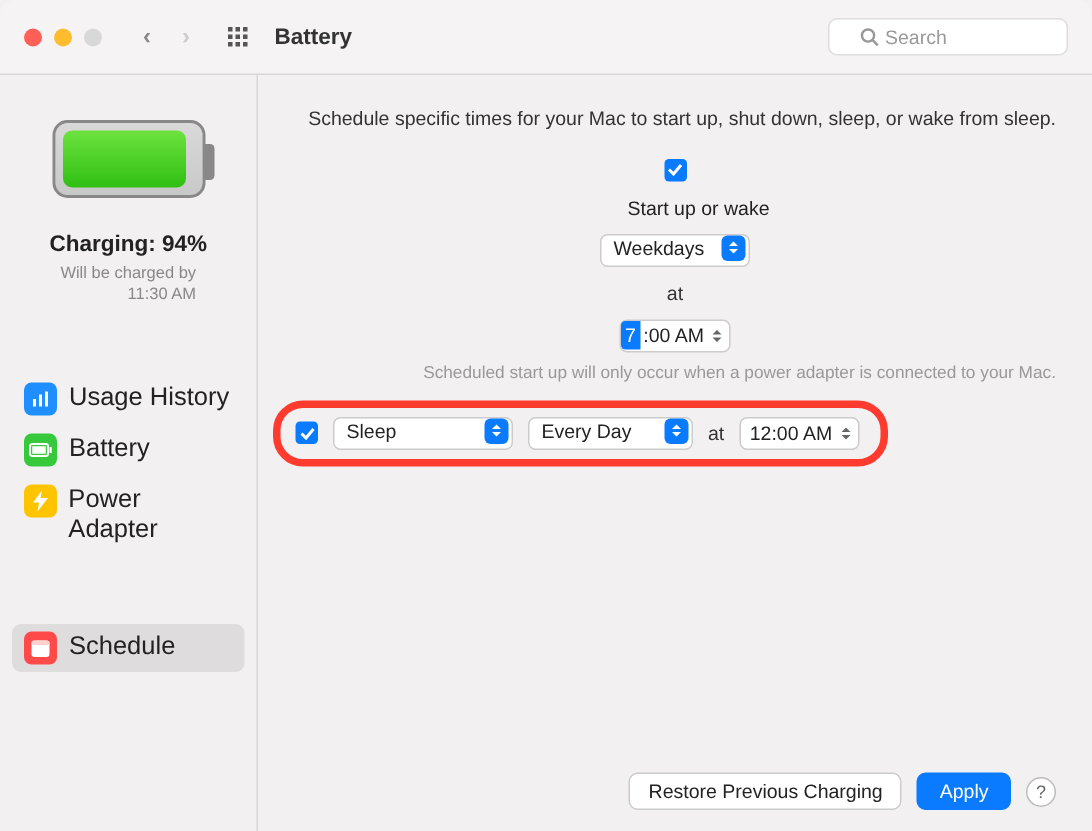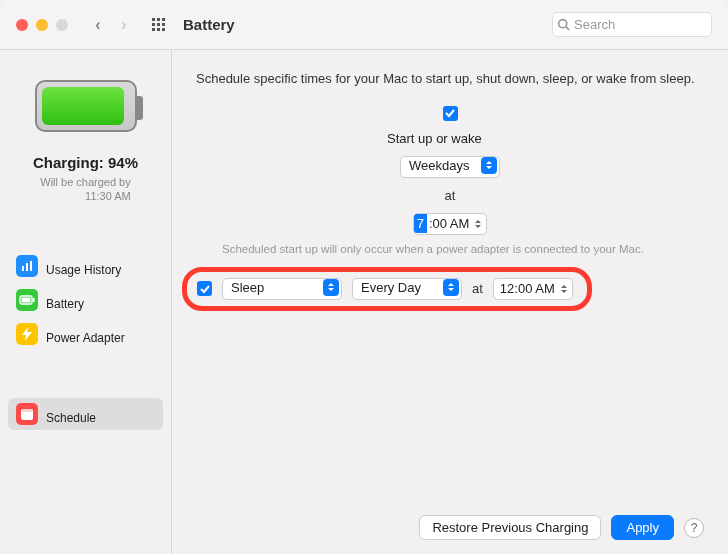--- a/index.html
+++ b/index.html
@@ -27,49 +27,49 @@
   .dot.red{background:#ff5f57;} .dot.yellow{background:#febc2e;} .dot.gray{background:#d8d8d8;}
   .navbtns { display:flex; gap:2px; margin-right:8px;}
   .navbtn { width:24px;height:24px;display:flex;align-items:center;justify-content:center;color:#888;font-size:16px;font-weight:600;}
   .apps-icon { display:grid; grid-template-columns:repeat(3,3px); grid-auto-rows:3px; gap:2px; margin-right:10px;}
   .apps-icon span { background:#555; width:3px;height:3px;}
   .title { font-weight:700; font-size:15px; color:#333;}
   .spacer { flex:1; }
   .search {
     display:flex; align-items:center;
     border:1px solid #ddd; border-radius:6px;
-    background:#fff; padding:4px 4px; width:160px; color:#999;
+    background:#fff; padding:4px 20px; width:160px; color:#999;
   }
   .search svg { margin-right:4px; }
   .content { display:flex; flex:1; }
   .sidebar {
     width:172px; border-right:1px solid #d8d6d6;
     display:flex; flex-direction:column; align-items:center;
     padding:20px 8px 10px;
   }
   .battery-img { margin-top:10px; }
   .bat-body{
     width:102px;height:52px;border:2px solid #888;border-radius:10px;position:relative;
     background:linear-gradient(#d9d9d9,#c8c8c8);
     display:flex;align-items:center;padding:5px;
   }
   .bat-cap{ position:absolute;right:-8px;top:14px;width:7px;height:24px;background:#888;border-radius:0 3px 3px 0;}
   .bat-fill{ height:100%; width:94%; background:linear-gradient(#6de23e,#2fbf12); border-radius:6px;}
   .charge-text{ font-weight:700; font-size:15px; margin-top:22px;}
   .charge-sub{ font-size:11px; color:#888; text-align:right; line-height:1.3; margin-top:4px;}
   .sidelist { width:100%; margin-top:46px; display:flex; flex-direction:column; gap:2px;}
   .sideitem{
-    display:flex; align-items:flex-end; gap:8px;
-    padding:5px 8px; border-radius:6px; font-size:12px;
+    display:flex; align-items:flex-start; gap:8px;
+    padding:5px 8px; border-radius:6px; font-size:17px;
   }
   .sideitem.active{ background:#dedcdc;margin-top:46px;}
   .sideicon{ width:22px;height:22px;border-radius:5px;display:flex;align-items:center;justify-content:center;}
   .sideicon svg{display:block;}
   .ic-blue{background:#1f8fff;} .ic-green{background:#36c93c;} .ic-yellow{background:#ffc400;} .ic-red{background:#ff4a4a;}
-  .main{ flex:1; padding:20px 24px 14px; display:flex; flex-direction:column; position:relative;}
+  .main{ flex:1; padding:20px 24px 14px; display:flex; flex-direction:column; position:relative;text-align:right;}
   .desc{ font-size:13px; line-height:1.35; color:#333; margin-bottom:18px;}
   .row{ display:flex; align-items:center; gap:10px; position:relative; }
   .row1{ padding-left:0;flex-direction:column; }
   .note{ font-size:11.5px; color:#999; margin:8px 0 12px 26px;}
   .chk{
     width:15px;height:15px;border-radius:3px;background:#0a7aff;
     display:flex;align-items:center;justify-content:center;flex-shrink:0;
   }
   .chk svg{display:block;}
   .lbl{font-size:13px;}

